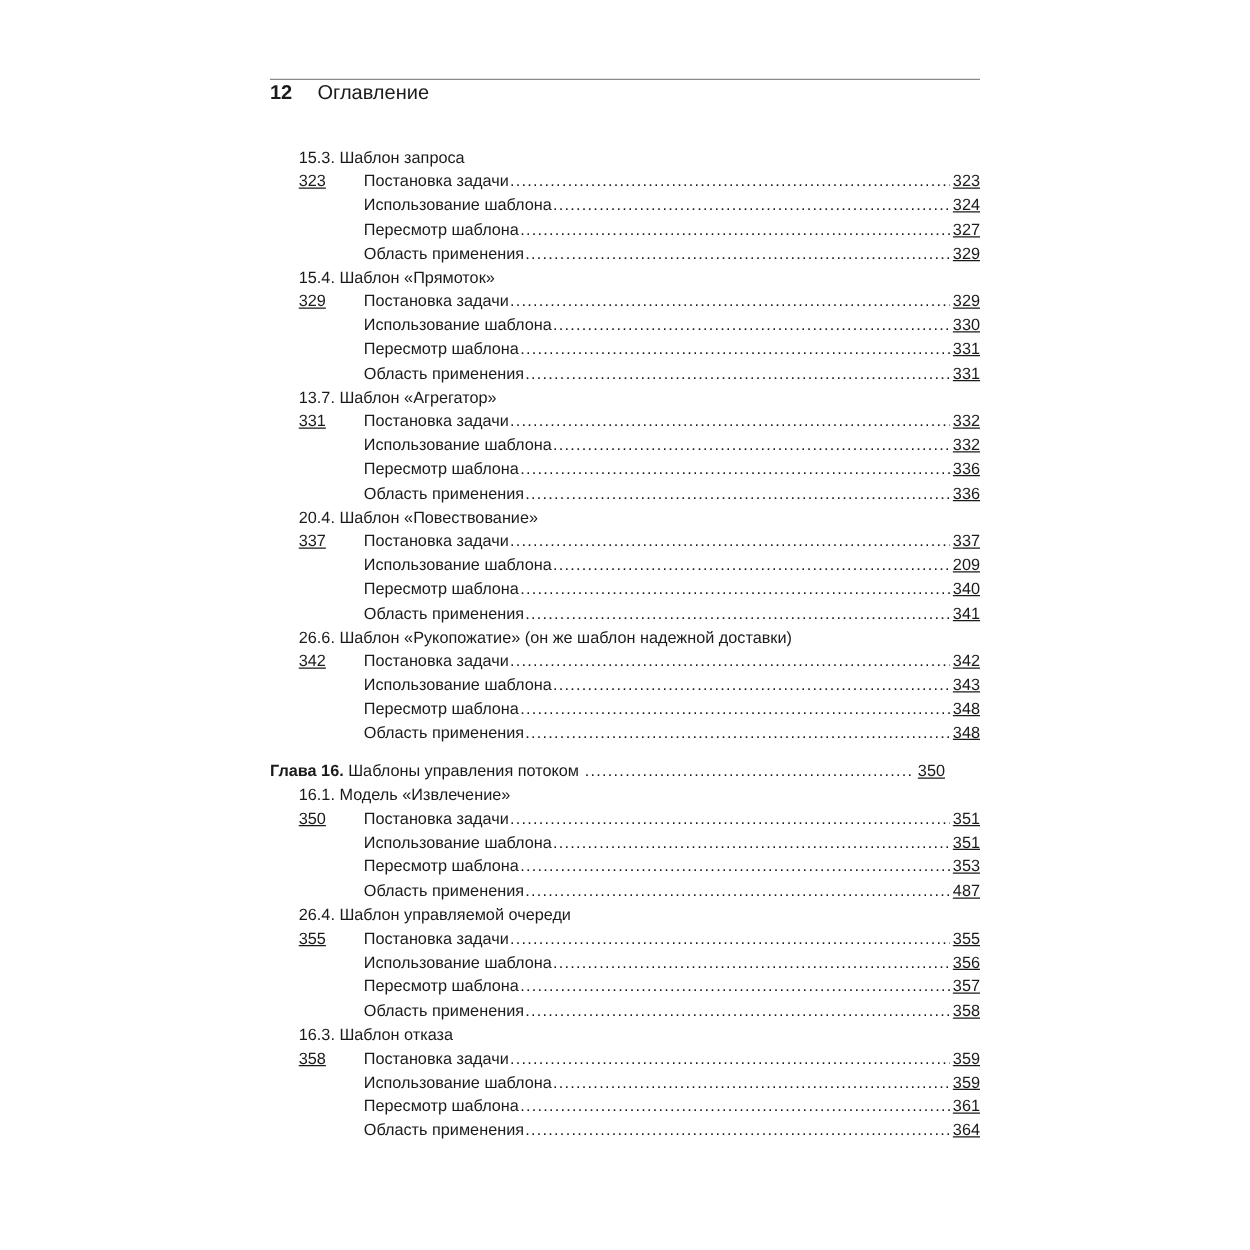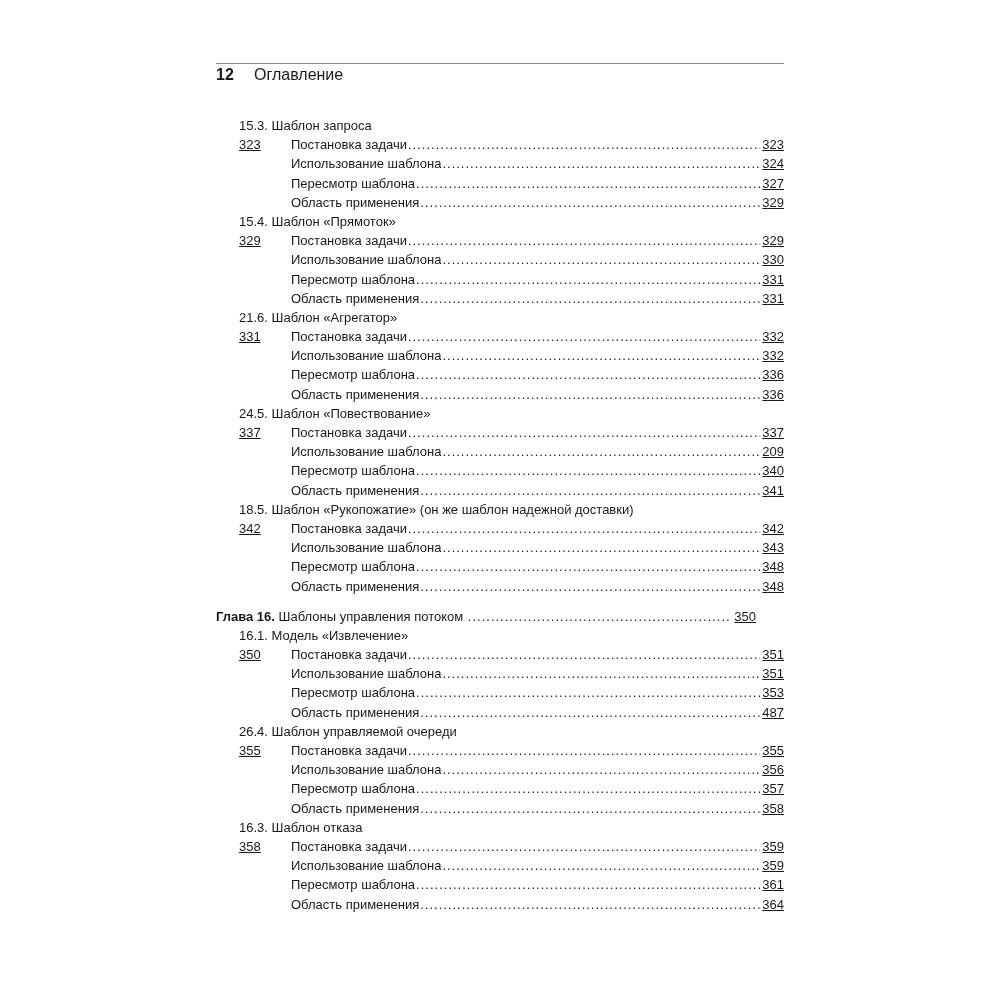--- a/index.html
+++ b/index.html
@@ -6,21 +6,21 @@
     body { width: 1000px; height: 1000px; position: relative; overflow: hidden;
            font-family: "Liberation Sans", "DejaVu Sans", sans-serif; color: #1a1a1a; }
     .page { position: absolute; left: 216px; top: 0; width: 568px; }
     .rule { position: absolute; left: 0; top: 63px; width: 568px; height: 1px; background: #8a8a8a; }
     .running-head { position: absolute; left: 0; top: 66px; font-size: 16px; line-height: 18px; }
     .running-head .pnum { font-weight: bold; display: inline-block; width: 38px; }
     .toc { position: absolute; left: 0; top: 116px; width: 568px; }
     .row { display: flex; align-items: baseline; height: 19.2px; line-height: 19.2px;
            font-size: 13px; white-space: nowrap; }
     .row.l1 { padding-left: 22px; flex-direction: column; }
-    .row.l2 { padding-left: 75px; }
+    .row.l2 { padding-left: 75px; align-items: flex-end; }
     .row.l0 { padding-left: 0; margin-top: 11px; }
     .row .title { flex: 0 0 auto; }
     .row .title b { font-weight: bold; }
     .row .leader { flex: 1 1 auto; overflow: hidden; margin: 0 2px 0 1px; color: #1a1a1a;
                    letter-spacing: 1px; }
     .row .leader::before { content: "........................................................................................................................................................................................................"; }
     .row .page-num { flex: 0 0 auto; text-align: right; text-decoration: underline; }
     .row.l0 .page-num { padding-right: 28px; }
   </style>
 </head>
@@ -76,21 +76,21 @@
         <span class="title">Пересмотр шаблона</span>
         <span class="leader"></span>
         <span class="page-num">331</span>
       </div>
       <div class="row l2">
         <span class="title">Область применения</span>
         <span class="leader"></span>
         <span class="page-num">331</span>
       </div>
       <div class="row l1">
-        <span class="title">21.6. Шаблон «Агрегатор»</span>
+        <span class="title">13.7. Шаблон «Агрегатор»</span>
         <span class="leader"></span>
         <span class="page-num">331</span>
       </div>
       <div class="row l2">
         <span class="title">Постановка задачи</span>
         <span class="leader"></span>
         <span class="page-num">332</span>
       </div>
       <div class="row l2">
         <span class="title">Использование шаблона</span>
@@ -101,21 +101,21 @@
         <span class="title">Пересмотр шаблона</span>
         <span class="leader"></span>
         <span class="page-num">336</span>
       </div>
       <div class="row l2">
         <span class="title">Область применения</span>
         <span class="leader"></span>
         <span class="page-num">336</span>
       </div>
       <div class="row l1">
-        <span class="title">24.5. Шаблон «Повествование»</span>
+        <span class="title">20.4. Шаблон «Повествование»</span>
         <span class="leader"></span>
         <span class="page-num">337</span>
       </div>
       <div class="row l2">
         <span class="title">Постановка задачи</span>
         <span class="leader"></span>
         <span class="page-num">337</span>
       </div>
       <div class="row l2">
         <span class="title">Использование шаблона</span>
@@ -126,21 +126,21 @@
         <span class="title">Пересмотр шаблона</span>
         <span class="leader"></span>
         <span class="page-num">340</span>
       </div>
       <div class="row l2">
         <span class="title">Область применения</span>
         <span class="leader"></span>
         <span class="page-num">341</span>
       </div>
       <div class="row l1">
-        <span class="title">18.5. Шаблон «Рукопожатие» (он же шаблон надежной доставки)</span>
+        <span class="title">26.6. Шаблон «Рукопожатие» (он же шаблон надежной доставки)</span>
         <span class="leader"></span>
         <span class="page-num">342</span>
       </div>
       <div class="row l2">
         <span class="title">Постановка задачи</span>
         <span class="leader"></span>
         <span class="page-num">342</span>
       </div>
       <div class="row l2">
         <span class="title">Использование шаблона</span>

